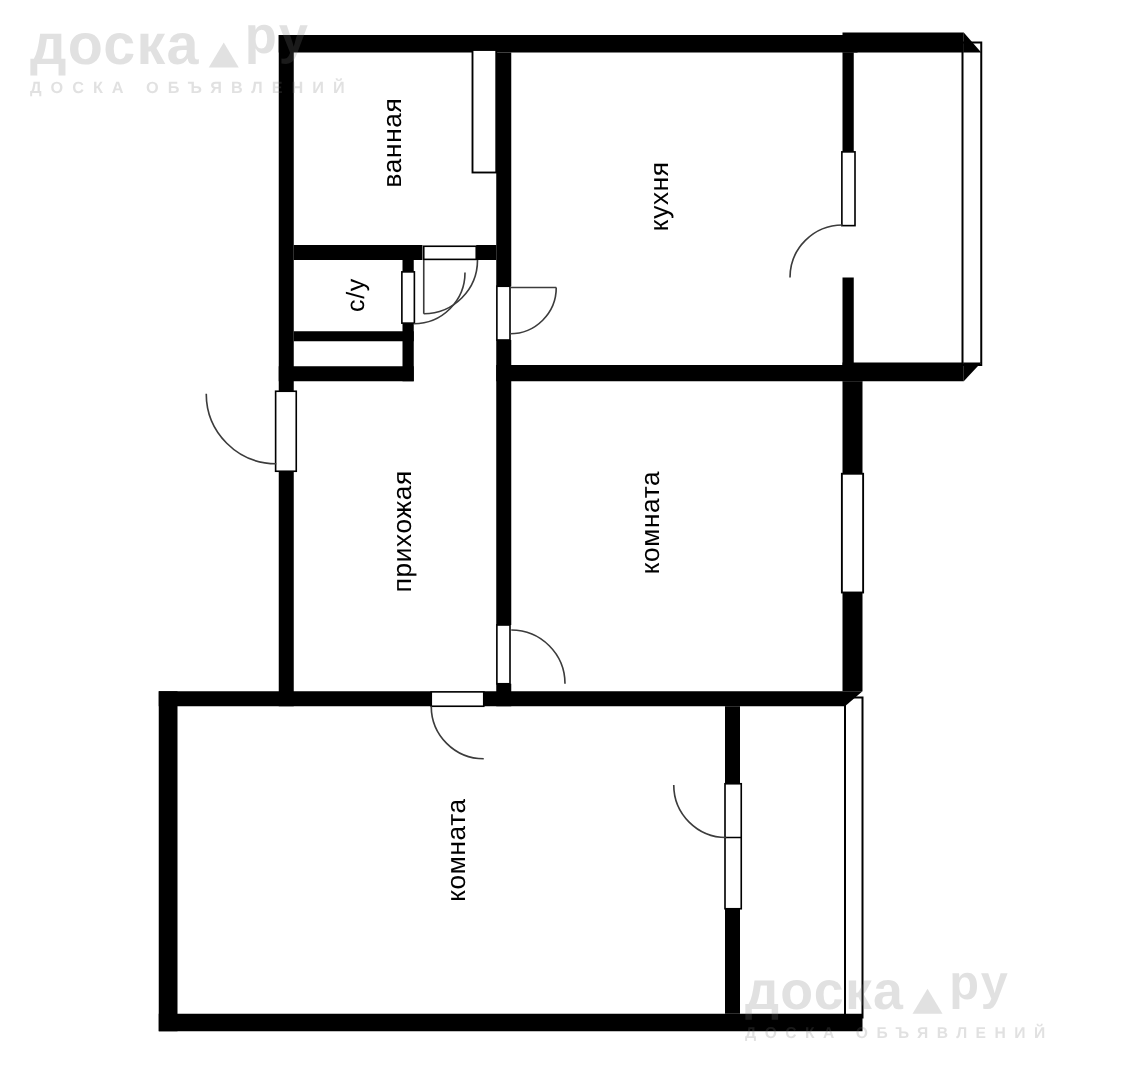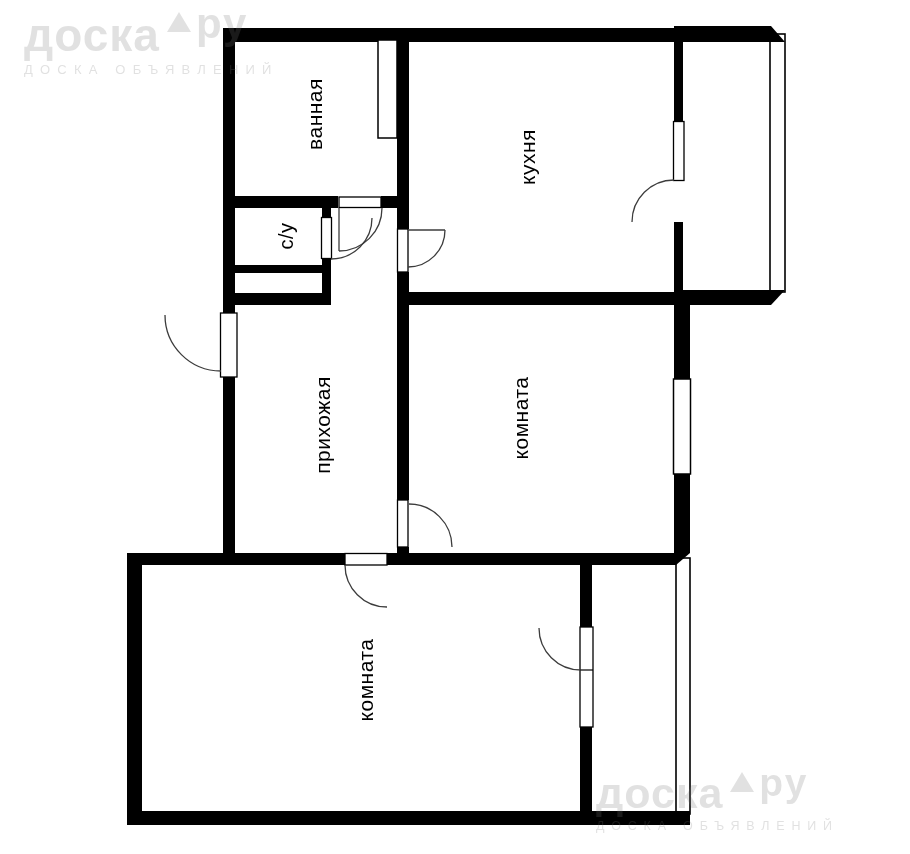--- a/index.html
+++ b/index.html
@@ -29,39 +29,40 @@
     z-index:6;
     pointer-events:none;
     white-space:nowrap;
   }
   .wm-brand{
     font-size:46px;
     font-weight:bold;
     letter-spacing:1px;
     line-height:1;
     display:flex;
+    align-items:flex-end;
   }
   .wm-brand .b2{
     font-size:42px;
     transform:translateY(-9px);
     display:inline-block;
     letter-spacing:2px;
   }
   .wm-tri{
     display:inline-block;
     width:0;height:0;
     border-left:12px solid transparent;
     border-right:12px solid transparent;
     border-bottom:20px solid;
     margin:0 5px 4px 7px;
   }
   .wm-tagline{
     margin-top:4px;
     font-size:13px;
-    font-weight:normal;
+    font-weight:bold;
     letter-spacing:7.2px;
   }
   .wm-br .wm-brand{font-size:43px;}
   .wm-br .wm-brand .b2{font-size:39px;}
   .wm-br .wm-tagline{font-size:12.5px;letter-spacing:6.8px;}
 </style>
 </head>
 <body>
 
 <div id="canvas">

